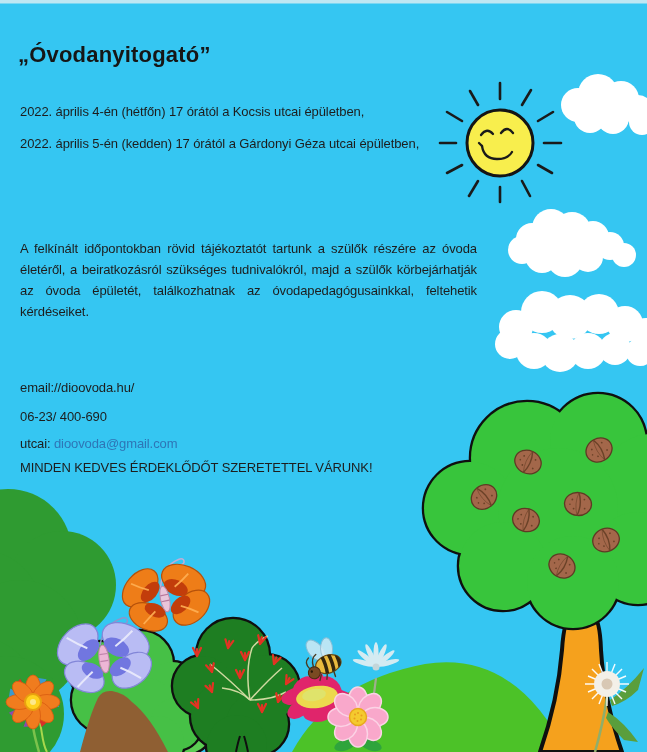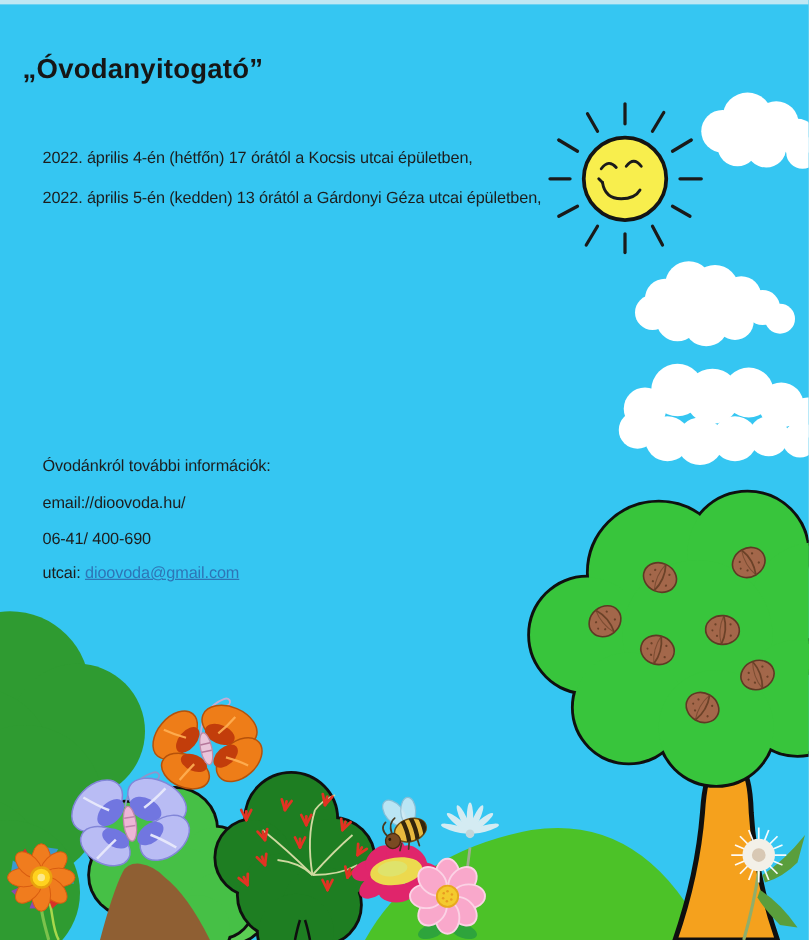--- a/index.html
+++ b/index.html
@@ -8,30 +8,30 @@
     background:#35c6f2;
     font-family:"Liberation Sans",sans-serif;color:#1d1d1d;
   }
   svg.scene{position:absolute;left:0;top:0;display:block;}
   .content{position:absolute;left:0;top:0;width:511px;height:752px;}
   .title{
     position:absolute;left:18px;top:40px;margin:0;
     font-size:22px;line-height:30px;font-weight:700;letter-spacing:.2px;color:#161616;
   }
   .txt{
-    position:absolute;left:18px;margin:16px;
+    position:absolute;left:18px;margin:2px;
     font-size:13px;line-height:18px;letter-spacing:-0.1px;white-space:nowrap;color:#1d1d1d;
   }
   .wide{white-space:normal;width:457px;text-align:justify;}
   .p0{top:101px;} .p1{top:133px;}
   .p2{top:163px;line-height:23px;}
   .info{top:236px;line-height:21px;}
   .c-head{top:348px;} .c-web{top:377px;} .c-phone{top:406px;} .c-email{top:433px;}
   .closing{top:457px;}
-  .email-link{color:#2e75b6;text-decoration:underline;cursor:pointer;}
+  .email-link{color:#2e75b6;cursor:pointer;}
 </style>
 </head>
 <body>
 
 <div class="stage">
 
   <svg class="scene" width="647" height="752" viewBox="0 0 647 752">
     <defs>
       <g id="nut">
         <ellipse rx="13.5" ry="11.5" fill="#a3674a" stroke="#5e3a24" stroke-width="1.3"></ellipse>
@@ -417,22 +417,23 @@
       </g>
       <circle r="8" fill="#ffd21e" stroke="#e8a20e" stroke-width="2"></circle>
       <circle r="3" fill="#fce88c"></circle>
     </g>
   </svg>
 
   <div class="content">
     <h1 class="title">„Óvodanyitogató”</h1>
 
     <p class="txt p0">2022. április 4-én (hétfőn) 17 órától a Kocsis utcai épületben,</p>
-    <p class="txt p1">2022. április 5-én (kedden) 13 órától a Gárdonyi Géza utcai épületben,</p>
-
-
-    <p class="txt c-head">Óvodánkról további információk:</p>
+    <p class="txt p1">2022. április 5-én (kedden) 17 órától a Gárdonyi Géza utcai épületben,</p>
+
+    <p class="txt info wide">A felkínált időpontokban rövid tájékoztatót tartunk a szülők részére az óvoda életéről, a beiratkozásról szükséges tudnivalókról, majd a szülők körbejárhatják az óvoda épületét, találkozhatnak az óvodapedagógusainkkal, feltehetik kérdéseiket.</p>
+
     <p class="txt c-web">email://dioovoda.hu/</p>
-    <p class="txt c-phone">06-41/ 400-690</p>
+    <p class="txt c-phone">06-23/ 400-690</p>
     <p class="txt c-email"><span>utcai: </span><a class="email-link">dioovoda@gmail.com</a></p>
 
+    <p class="txt closing">MINDEN KEDVES ÉRDEKLŐDŐT SZERETETTEL VÁRUNK!</p>
   </div>
 </div>
 
 </body></html>

